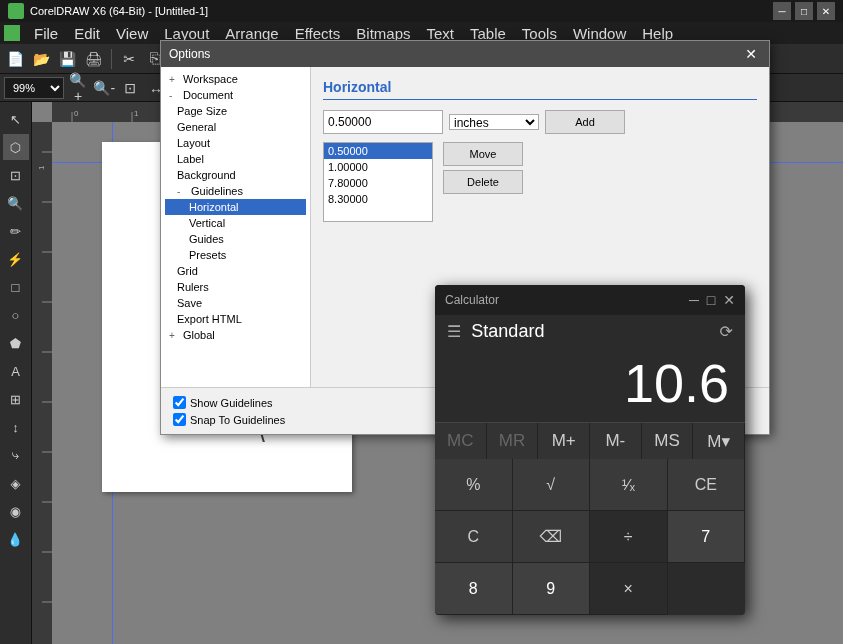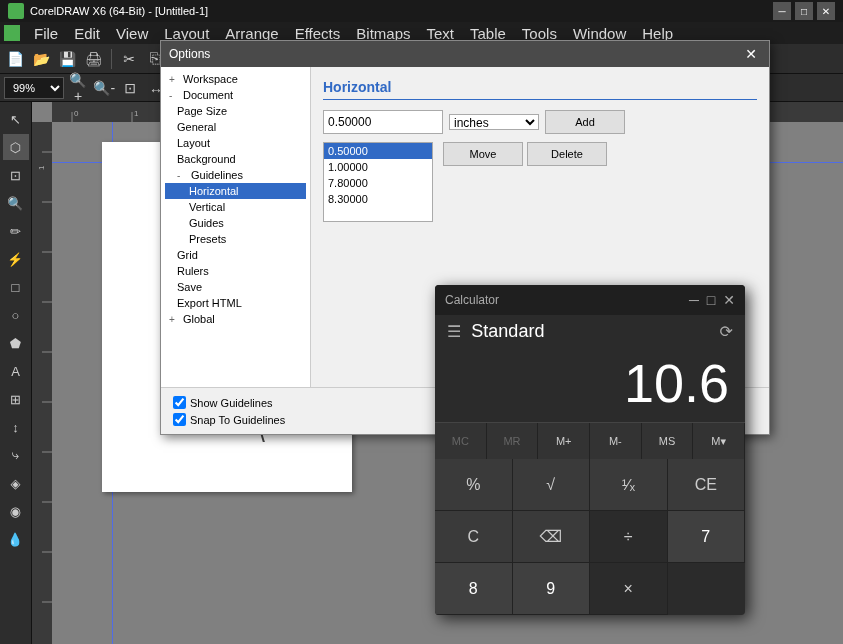--- a/index.html
+++ b/index.html
@@ -56,40 +56,40 @@
     .tree-indent2 { padding-left: 24px; }
     .dialog-content { flex: 1; padding: 12px; }
     .section-title { font-size: 14px; color: #316ac5; font-weight: bold; margin-bottom: 10px; border-bottom: 1px solid #316ac5; padding-bottom: 4px; }
     .input-row { display: flex; align-items: center; gap: 6px; margin-bottom: 8px; }
     .value-input { width: 120px; height: 24px; border: 1px solid #aaa; padding: 0 4px; font-size: 12px; background: white; }
     .unit-select { width: 90px; height: 16px; border: 1px solid #aaa; font-size: 12px; background: white; }
     .btn-add { width: 80px; height: 24px; background: #e0e0e0; border: 1px solid #aaa; cursor: pointer; font-size: 11px; }
     .list-box { width: 110px; height: 80px; border: 1px solid #aaa; background: white; overflow-y: auto; margin-bottom: 8px; }
     .list-item { padding: 2px 4px; font-size: 11px; cursor: pointer; }
     .list-item.selected { background: #316ac5; color: white; }
-    .side-btns { display: flex; flex-direction: row; gap: 4px; }
+    .side-btns { display: flex; flex-direction: column; gap: 4px; }
     .dialog-footer { padding: 8px 12px; display: flex; flex-direction: column; gap: 4px; border-top: 1px solid #ccc; }
     .checkbox-row { display: flex; align-items: center; gap: 4px; font-size: 11px; }
     .checkbox-row input { margin: 0; }
     .content-main { display: flex; gap: 10px; }
 
     
     .calculator { position: absolute; top: 285px; left: 435px; width: 310px; background: #2b2b2b; border-radius: 4px; box-shadow: 4px 4px 15px rgba(0,0,0,0.7); z-index: 200; overflow: hidden; }
     .calc-title { background: #1f1f1f; height: 30px; display: flex; align-items: center; padding: 12px 10px; color: #aaa; font-size: 12px; }
     .calc-title-text { flex: 1; }
     .calc-title-btns { display: flex; gap: 8px; }
     .calc-title-btn { background: transparent; border: none; color: #aaa; cursor: pointer; font-size: 14px; }
     .calc-header { display: flex; align-items: center; padding: 6px 12px; background: #2b2b2b; }
     .calc-menu-icon { color: #aaa; font-size: 16px; margin-right: 10px; cursor: pointer; }
     .calc-title-label { color: white; font-size: 18px; font-weight: 300; flex: 1; }
     .calc-history-icon { color: #aaa; font-size: 16px; cursor: pointer; }
     .calc-display { background: #2b2b2b; padding: 4px 16px 8px; text-align: right; }
     .calc-display-value { color: white; font-size: 54px; font-weight: 200; }
     .calc-memory-row { display: flex; gap: 0; border-top: 1px solid #444; }
-    .calc-mem-btn { flex: 1; background: #333; border: none; color: #ccc; height: 36px; font-size: 11px; cursor: pointer; border-right: 1px solid #222; }
+    .calc-mem-btn { flex: 1; background: #333; border: none; color: #ccc; height: 36px; font-size: 17px; cursor: pointer; border-right: 1px solid #222; }
     .calc-mem-btn.disabled { color: #666; cursor: default; }
     .calc-buttons { display: grid; grid-template-columns: repeat(4, 1fr); gap: 0; }
     .calc-btn { height: 52px; border: none; font-size: 16px; cursor: pointer; border-right: 1px solid #222; border-bottom: 1px solid #222; }
     .calc-btn-fn { background: #3a3a3a; color: #ccc; }
     .calc-btn-num { background: #404040; color: white; }
     .calc-btn-op { background: #2b2b2b; color: #ccc; }
   </style>
 </head>
 <body>
 
@@ -258,20 +258,23 @@
       <div class="tree-item tree-indent1">
         <span>Page Size</span>
       </div>
       <div class="tree-item tree-indent1">
         <span>General</span>
       </div>
       <div class="tree-item tree-indent1">
         <span>Layout</span>
       </div>
       <div class="tree-item tree-indent1">
+        <span>Label</span>
+      </div>
+      <div class="tree-item tree-indent1">
         <span>Background</span>
       </div>
       <div class="tree-item tree-indent1">
         <span class="tree-expand">-</span>
         <span>Guidelines</span>
       </div>
       <div class="tree-item tree-indent2 selected">
         <span>Horizontal</span>
       </div>
       <div class="tree-item tree-indent2">

